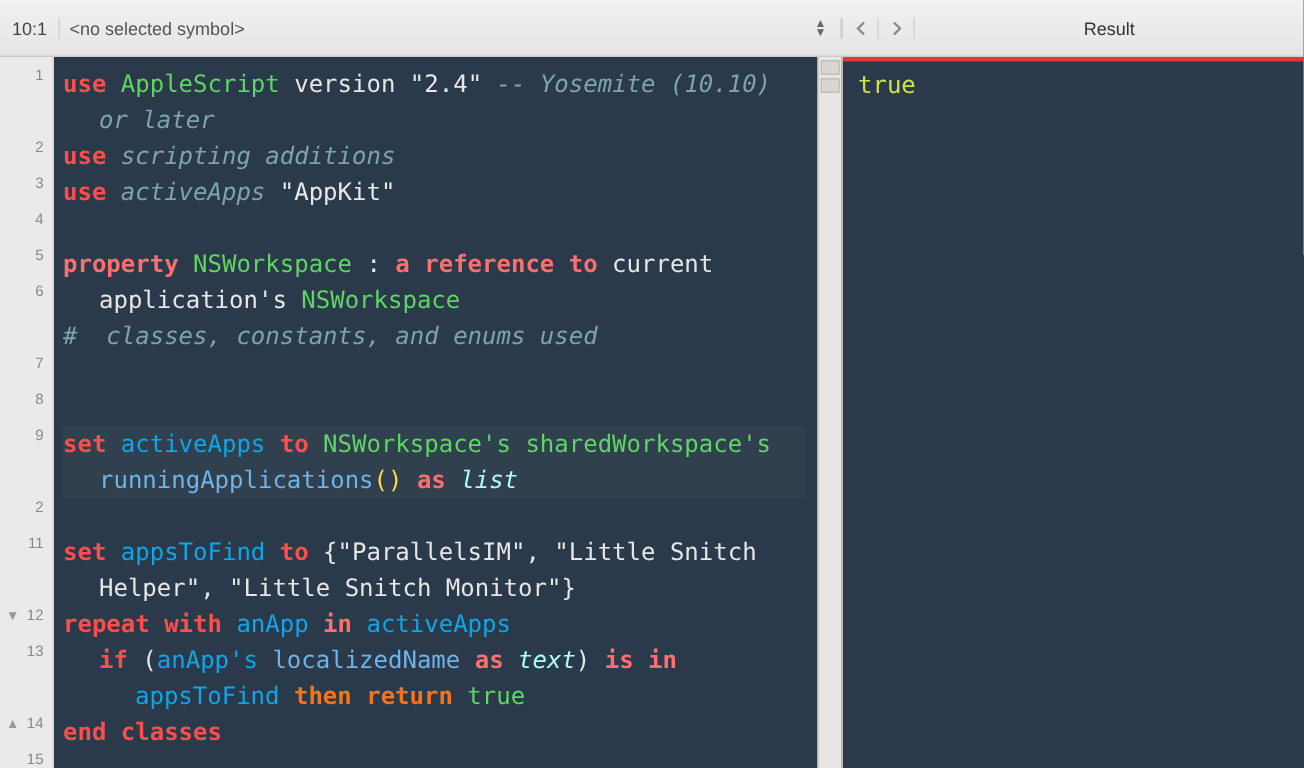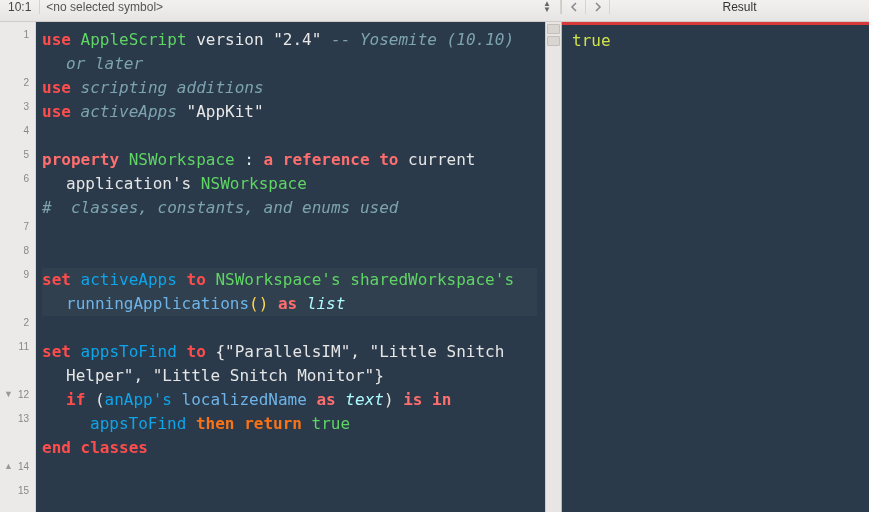--- a/index.html
+++ b/index.html
@@ -1,20 +1,20 @@
 <!DOCTYPE html>
 <html><head>
 <meta charset="utf-8">
 <style>
   * { box-sizing: border-box; margin: 0; padding: 0; }
   html, body { width: 869px; height: 512px; overflow: hidden; font-family: -apple-system, "Helvetica Neue", Arial, sans-serif; }
   body { background: #e8e6e4; display: flex; flex-direction: column; }
 
   
-  .topbar { height: 22px; display: flex; align-items: flex-start; background: linear-gradient(#f3f1ef,#e7e5e3); border-bottom: 1px solid #cfcac6; font-size: 12px; color: #444; }
+  .topbar { height: 38px; display: flex; align-items: center; background: linear-gradient(#f3f1ef,#e7e5e3); border-bottom: 1px solid #cfcac6; font-size: 12px; color: #444; }
   .cursor-pos { padding: 0 8px; display:flex; align-items:center; }
   .symbol-select { flex:1; display:flex; align-items:center; padding:0 6px; border-left:1px solid #d6d2ce; border-right:1px solid #d6d2ce; position:relative; }
   .updown { width:14px; display:flex; flex-direction:column; align-items:center; justify-content:center; gap:0px; color:#666; font-size:8px; line-height:6px; }
   .nav-arrows { display:flex; align-items:center; }
   .nav-arrow { width:24px; height:100%; display:flex; align-items:center; justify-content:center; border-right:1px solid #d6d2ce; color:#888; cursor:default; }
   .nav-arrow svg { width:10px; height:10px; }
   .result-label { flex:1; display:flex; align-items:center; justify-content:center; font-size:12px; color:#333; }
 
   .topbar-left { display:flex; flex:1; }
   .topbar-right { width:308px; display:flex; border-left:1px solid #cfcac6; }
@@ -117,20 +117,21 @@
       <div class="line"><span class="tok-kw">use</span><span class="tok-cmt"> scripting additions</span></div>
       <div class="line"><span class="tok-kw">use</span><span class="tok-cmt"> activeApps </span><span class="tok-str">"AppKit"</span></div>
       <div class="line">&nbsp;</div>
       <div class="line wrap"><span class="tok-prop">property</span><span class="tok-type"> NSWorkspace </span><span>: </span><span class="tok-ref">a reference to</span><span> current application's </span><span class="tok-type">NSWorkspace</span></div>
       <div class="line"><span class="tok-cmt">#  classes, constants, and enums used</span></div>
       <div class="line">&nbsp;</div>
       <div class="line">&nbsp;</div>
       <div class="line wrap hl-line"><span class="tok-kw">set</span><span class="tok-id"> activeApps </span><span class="tok-kw">to</span><span class="tok-type"> NSWorkspace's sharedWorkspace's </span><span class="tok-call">runningApplications</span><span class="tok-args">() </span><span class="tok-as">as</span><span class="tok-list"> list</span></div>
       <div class="line">&nbsp;</div>
       <div class="line wrap"><span class="tok-kw">set</span><span class="tok-id"> appsToFind </span><span class="tok-kw">to</span><span> {"ParallelsIM", "Little Snitch Helper", "Little Snitch Monitor"}</span></div>
+      <div class="line"><span class="tok-kw">repeat with</span><span class="tok-id"> anApp </span><span class="tok-in">in</span><span class="tok-id"> activeApps</span></div>
       <div class="line wrap" style="padding-left:48px; text-indent:-24px;"><span class="tok-kw">if</span><span> (</span><span class="tok-id">anApp's </span><span class="tok-call">localizedName</span><span> </span><span class="tok-as">as</span><span class="tok-list"> text</span><span>) </span><span class="tok-in">is in</span><span class="tok-id"> appsToFind </span><span class="tok-then">then return</span><span class="tok-true"> true</span></div>
       <div class="line"><span class="tok-kw">end classes</span></div>
       <div class="line">&nbsp;</div>
     </div>
     <div class="mini-scroll">
       <div class="mini-icons">
         <div></div>
         <div></div>
       </div>
       <div class="spacer"></div>

